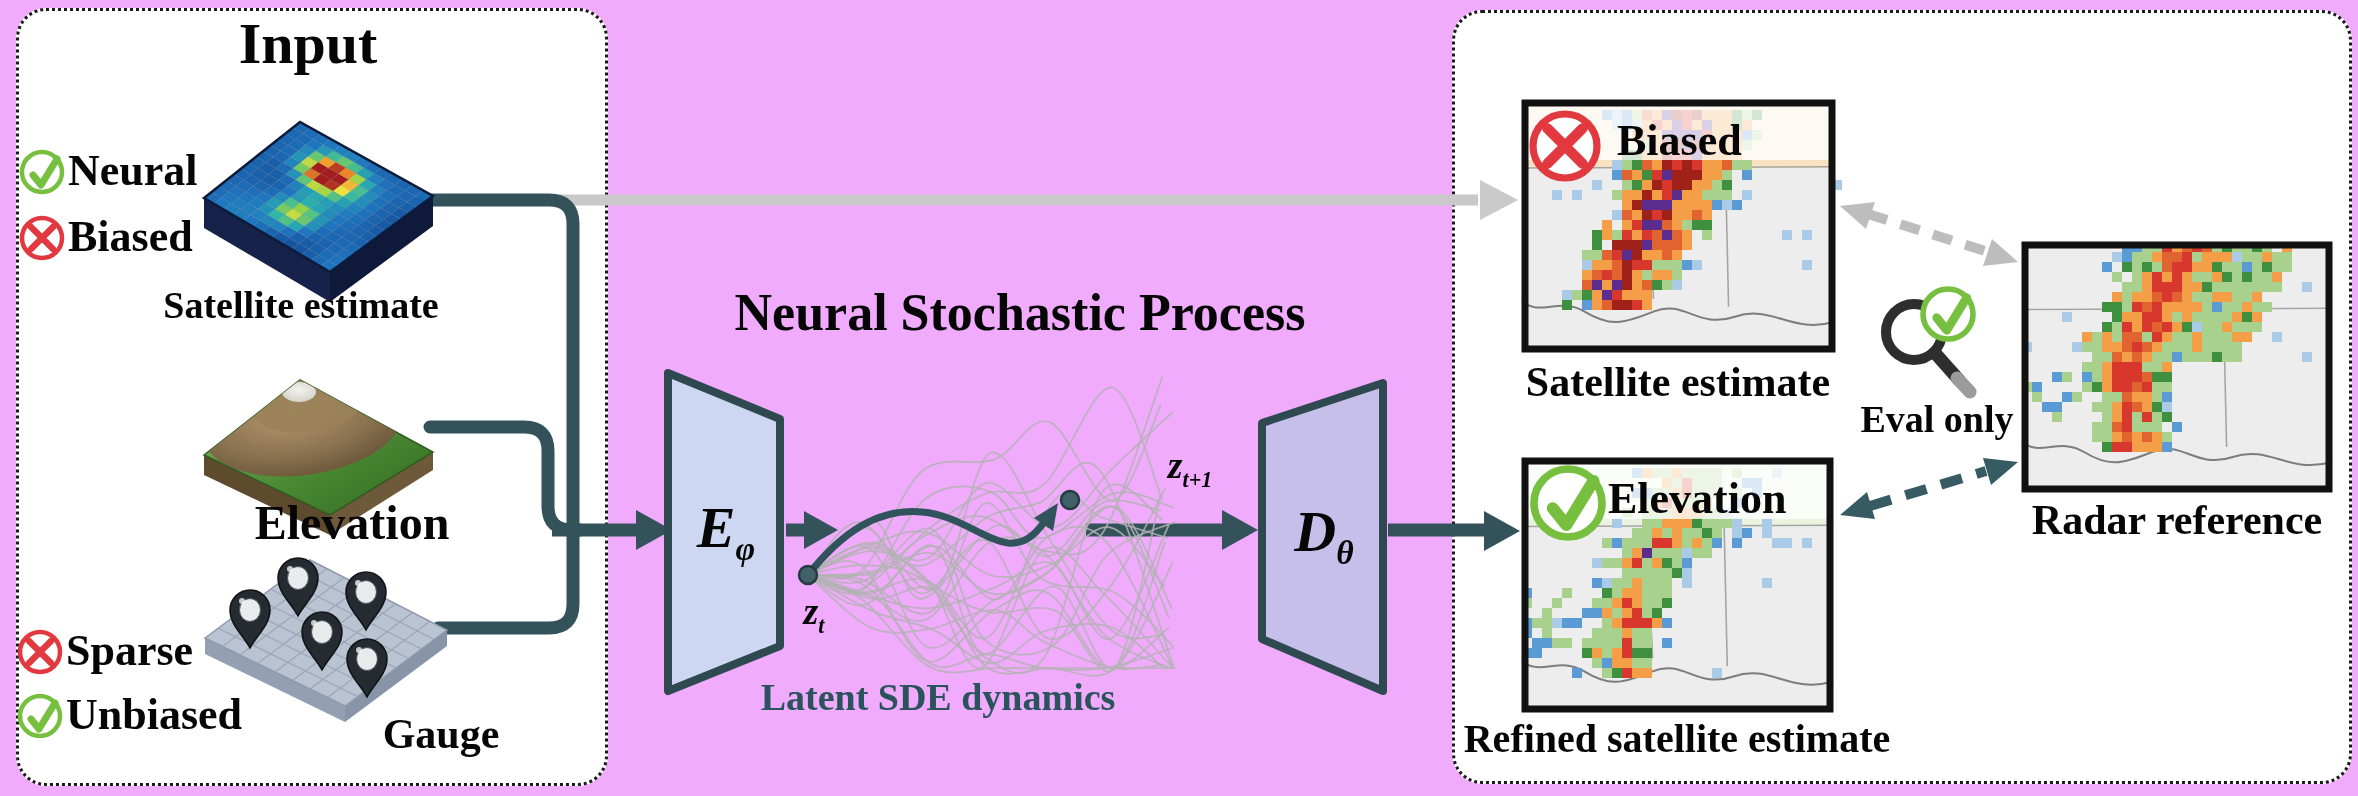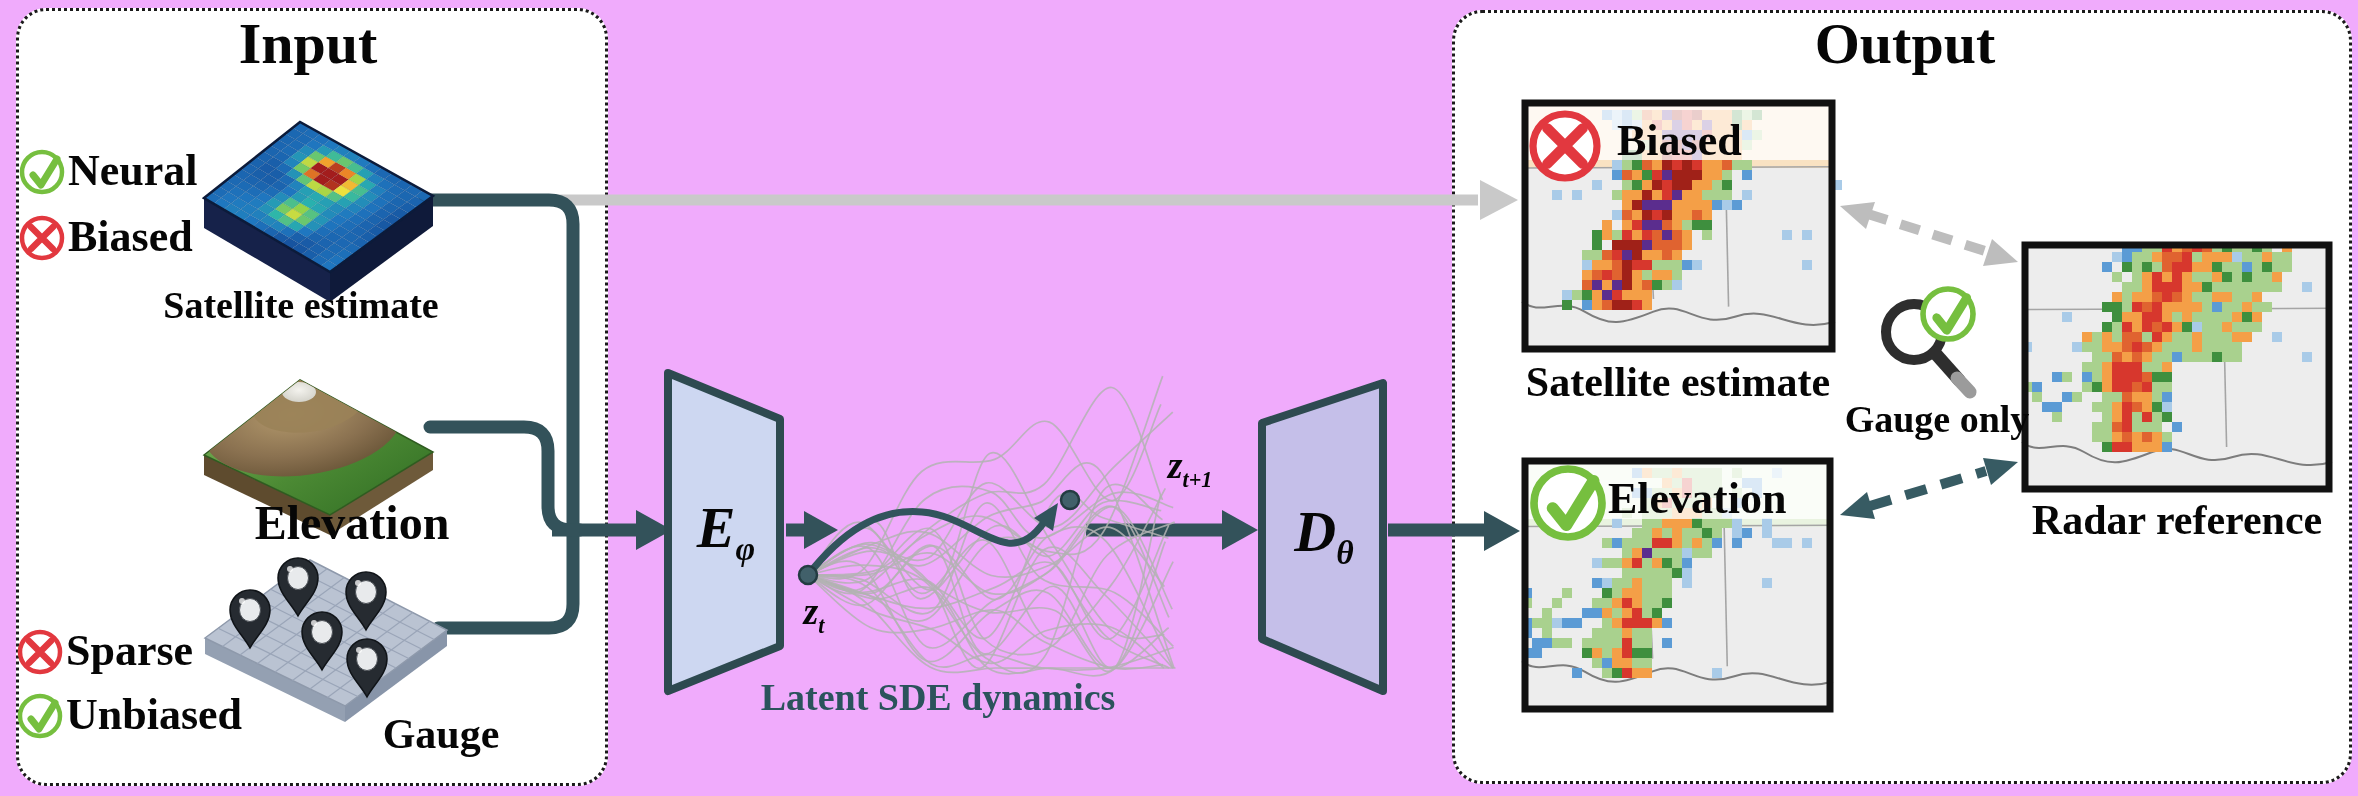--- a/index.html
+++ b/index.html
@@ -1152,37 +1152,38 @@
 
   <div class="t" style="left:68px;top:148px;font-size:44px">Neural</div>
   <div class="t" style="left:68px;top:214px;font-size:44px">Biased</div>
   <div class="t" style="left:66px;top:628px;font-size:44px">Sparse</div>
   <div class="t" style="left:66px;top:692px;font-size:44px">Unbiased</div>
 
   <div class="t ctr" style="left:301px;top:286px;font-size:38px">Satellite estimate</div>
   <div class="t ctr" style="left:352px;top:498px;font-size:48px">Elevation</div>
   <div class="t ctr" style="left:441px;top:712px;font-size:42px">Gauge</div>
 
+  <div class="t ctr" style="left:1020px;top:286px;font-size:52px">Neural Stochastic Process</div>
 
   <div class="t ctr it" style="left:726px;top:498px;font-size:58px">
     <span>E</span><sub>φ</sub>
   </div>
   <div class="t ctr it" style="left:1324px;top:502px;font-size:58px">
     <span>D</span><sub>θ</sub>
   </div>
 
   <div class="t ctr it" style="left:814px;top:592px;font-size:38px">
     <span>z</span><sub>t</sub>
   </div>
   <div class="t ctr it" style="left:1190px;top:446px;font-size:38px">
     <span>z</span><sub>t+1</sub>
   </div>
 
   <div class="t ctr teal" style="left:938px;top:678px;font-size:38px">Latent SDE dynamics</div>
 
-  <div class="t ctr" style="left:1905px;top:14px;font-size:58px">Output</div>
 
   <div class="t" style="left:1617px;top:118px;font-size:44px">Biased</div>
   <div class="t ctr" style="left:1678px;top:360px;font-size:42px">Satellite estimate</div>
   <div class="t" style="left:1608px;top:476px;font-size:44px">Elevation</div>
+  <div class="t ctr" style="left:1677px;top:718px;font-size:40px">Refined satellite estimate</div>
   <div class="t ctr" style="left:2177px;top:498px;font-size:42px">Radar reference</div>
-  <div class="t ctr" style="left:1937px;top:400px;font-size:38px">Gauge only</div>
+  <div class="t ctr" style="left:1937px;top:400px;font-size:38px">Eval only</div>
 </div>
 
 </body></html>

